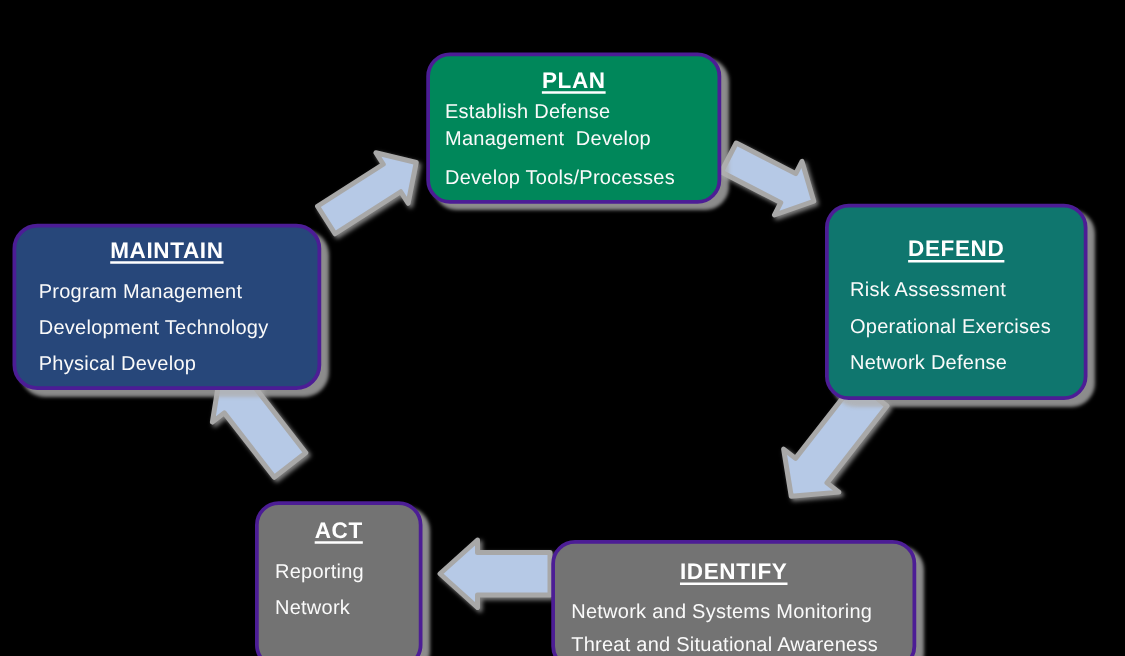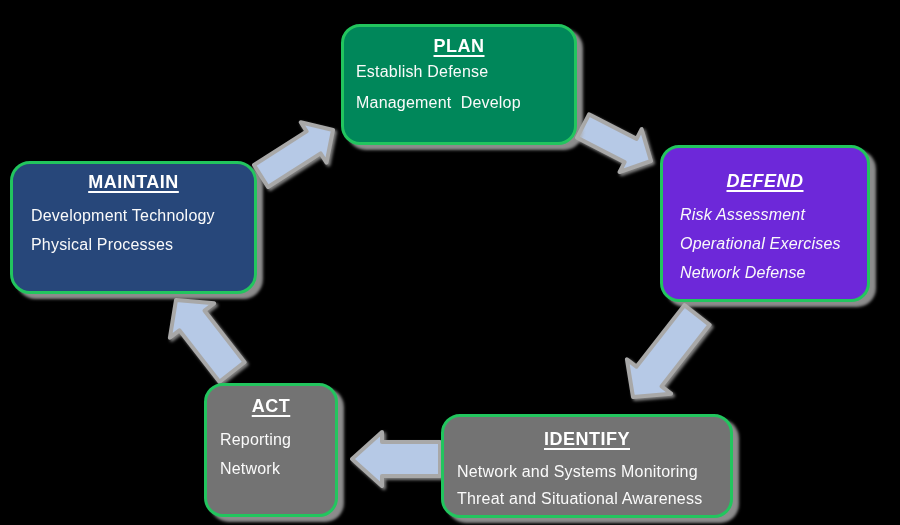--- a/index.html
+++ b/index.html
@@ -25,24 +25,25 @@
   }
   .arrow-shape {
     stroke-width: 4;
     stroke-linejoin: round;
     filter: drop-shadow(2px 2px 1.5px rgba(150,150,150,0.85));
   }
   .box {
     position: absolute;
     z-index: 2;
     box-sizing: border-box;
-    border: 3px solid #22c55e;
+    border: 3px solid #4c1d95;
     border-radius: 19px;
     color: #ffffff;
     box-shadow: 6px 5px 3px rgba(175,175,175,0.8);
+    margin-top: 18px;
   }
   .box-title {
     font-weight: bold;
     font-size: 18px;
     line-height: 22px;
     text-align: center;
     text-decoration: underline;
     text-decoration-thickness: 2px;
     text-underline-offset: 3px;
     letter-spacing: 0.5px;
@@ -84,33 +85,35 @@
     <polygon class="arrow-shape" points="577.0,137.6 624.6,162.1 619.6,172.0 651,161 641.6,129.1 636.6,138.9 589.0,114.4" fill="#B6C9E6" stroke="#A8A8A8"></polygon>
     <polygon class="arrow-shape" points="684.4,305.2 636.4,366.7 626.9,359.3 633,397 671.1,393.7 661.6,386.3 709.6,324.8" fill="#B6C9E6" stroke="#A8A8A8"></polygon>
     <polygon class="arrow-shape" points="440,442 382,442 382,432 352,459 382,486 382,476 440,476" fill="#B6C9E6" stroke="#A8A8A8"></polygon>
     <polygon class="arrow-shape" points="244.6,362.2 204.6,310.7 214.1,303.3 176,300 169.9,337.7 179.4,330.3 219.4,381.8" fill="#B6C9E6" stroke="#A8A8A8"></polygon>
   </svg>
 
   <div class="box" id="box-plan" style="background: rgb(0, 135, 90);">
     <div class="box-title">PLAN</div>
     <div class="box-item">Establish Defense</div>
     <div class="box-item">Management  Develop</div>
+    <div class="box-item">Develop Tools/Processes</div>
   </div>
 
-  <div class="box" id="box-defend" style="background: #6d28d9; font-style: italic;">
+  <div class="box" id="box-defend" style="background: #0f766e;">
     <div class="box-title">DEFEND</div>
     <div class="box-item">Risk Assessment</div>
     <div class="box-item">Operational Exercises</div>
     <div class="box-item">Network Defense</div>
   </div>
 
   <div class="box" id="box-maintain" style="background: rgb(39, 71, 122); border-radius: 20px;">
     <div class="box-title">MAINTAIN</div>
+    <div class="box-item">Program Management</div>
     <div class="box-item">Development Technology</div>
-    <div class="box-item">Physical Processes</div>
+    <div class="box-item">Physical Develop</div>
   </div>
 
   <div class="box" id="box-act" style="background: #737373;">
     <div class="box-title">ACT</div>
     <div class="box-item">Reporting</div>
     <div class="box-item">Network</div>
   </div>
 
   <div class="box" id="box-identify" style="background: #737373;">
     <div class="box-title">IDENTIFY</div>

